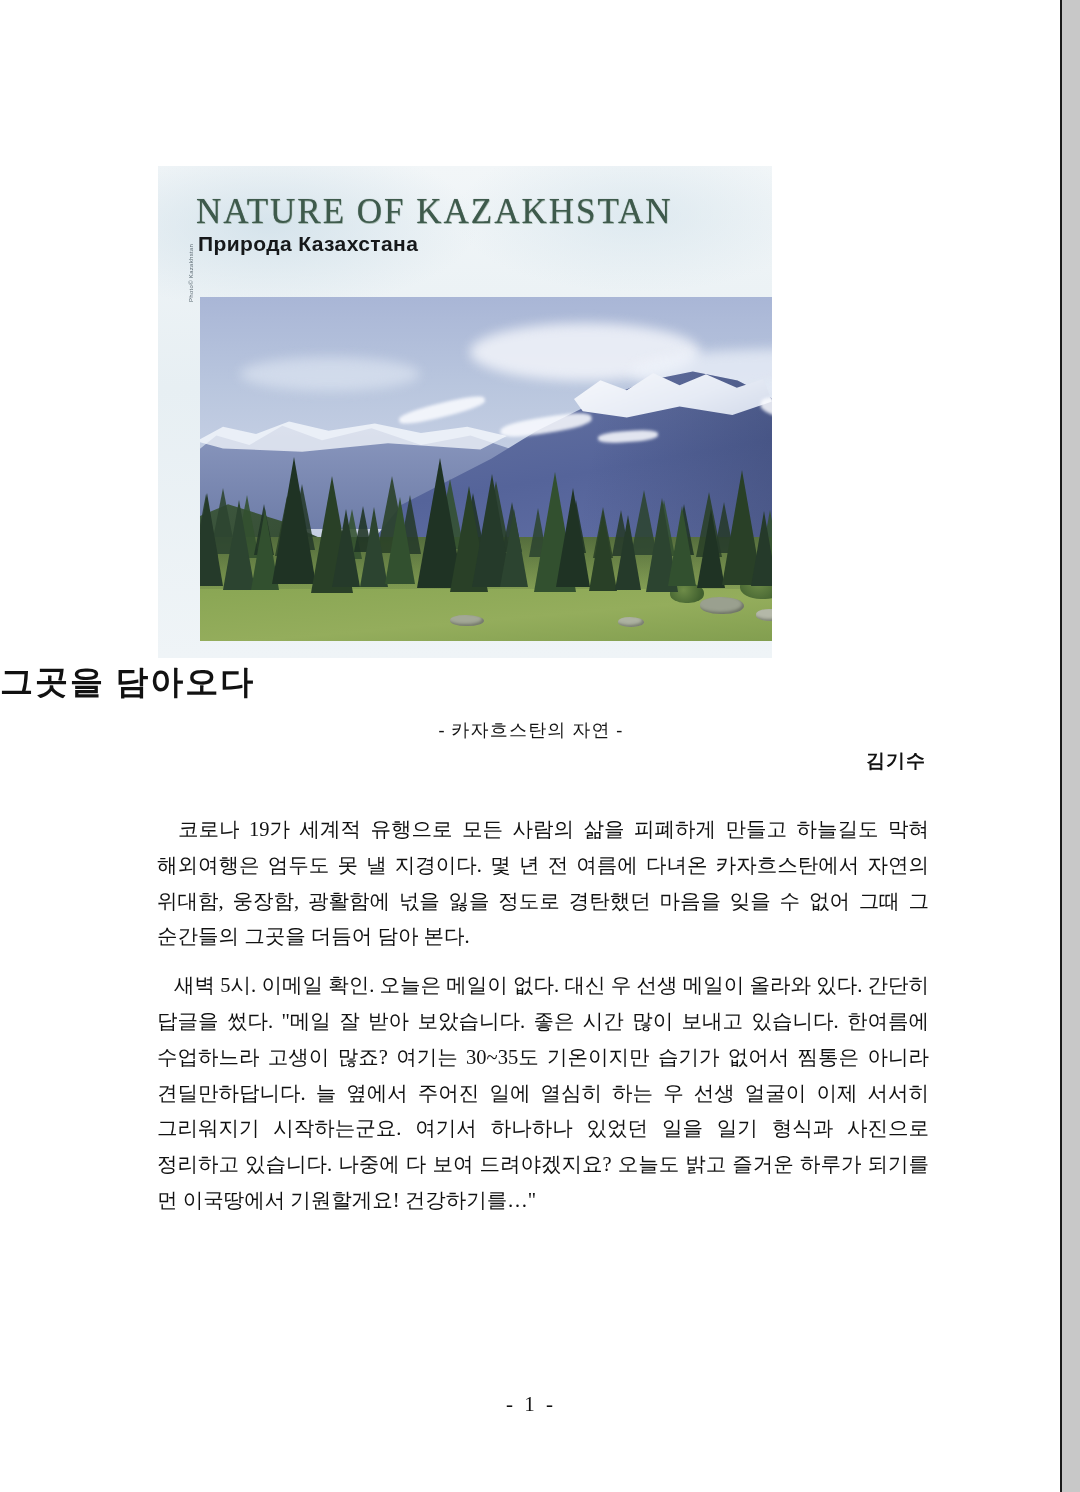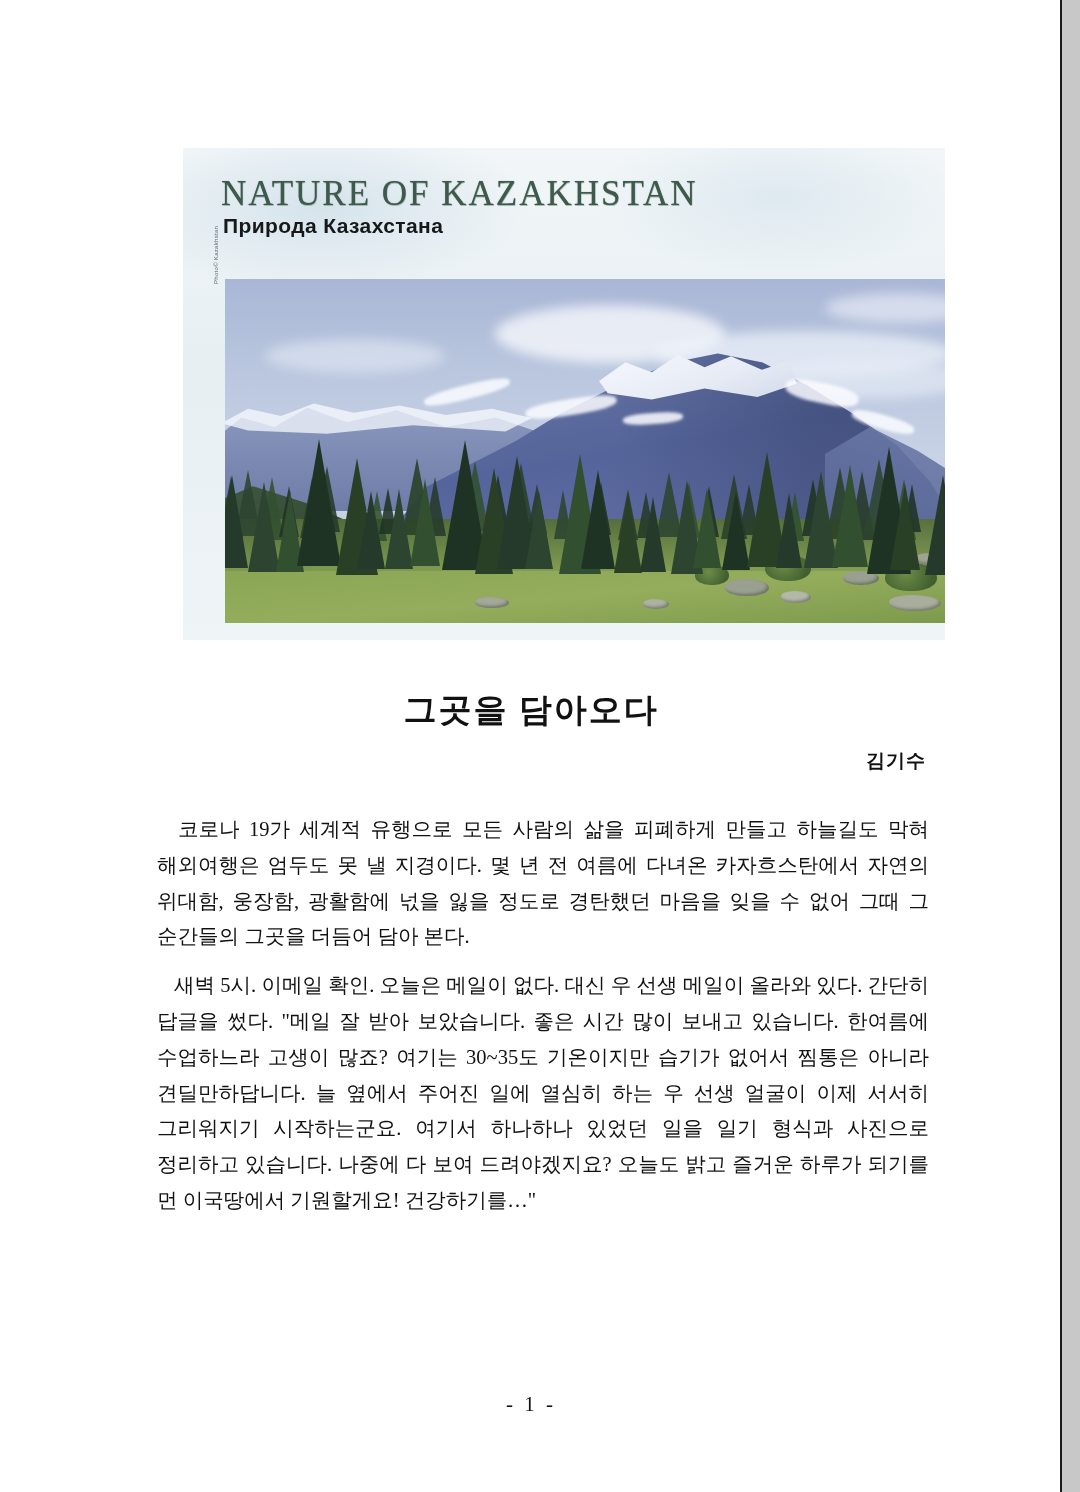--- a/index.html
+++ b/index.html
@@ -24,26 +24,25 @@
     background: #ffffff;
     border-right: 2px solid #1a1a1a;
     box-sizing: border-box;
     overflow: hidden;
   }
 
   
   .figure {
     position: absolute;
     left: 158px;
-    top: 148px;
-    width: 762px;
+    top: 166px;
+    width: 614px;
     height: 492px;
     background: #eef3f6;
     overflow: hidden;
-    margin-left: 25px;
   }
   
   .figure::before {
     content: "";
     position: absolute;
     inset: 0;
     background:
       radial-gradient(ellipse 300px 120px at 18% 12%, rgba(205,222,232,.75), rgba(238,243,246,0) 70%),
       radial-gradient(ellipse 260px 110px at 78% 10%, rgba(210,226,235,.6), rgba(238,243,246,0) 70%),
       radial-gradient(ellipse 340px 90px at 50% 52%, rgba(214,229,237,.55), rgba(238,243,246,0) 72%),
@@ -229,23 +228,23 @@
     position: absolute;
     width: 0; height: 0;
     border-left: solid transparent;
     border-right: solid transparent;
     border-bottom: solid #2c4430;
   }
 
   
   .doc-title {
     position: absolute;
-    left: 0; top: 688px;
+    left: 0; top: 660px;
     width: 1062px;
-    text-align: center;
+    text-align: left;
     font-size: 33px;
     font-weight: bold;
     letter-spacing: 2px;
     color: #111;
   }
   .doc-subtitle {
     position: absolute;
     left: 0; top: 718px;
     width: 1062px;
     text-align: center;
@@ -410,20 +409,21 @@
           <div class="tree" style="left: 578.89px; top: 191.871px; border-left-width: 17.5566px; border-right-width: 17.5566px; border-bottom-width: 97.5367px; border-bottom-color: rgb(44, 68, 48); opacity: 1;"></div>
           <div class="tree" style="left: 606.747px; top: 186.446px; border-left-width: 18.5117px; border-right-width: 18.5117px; border-bottom-width: 102.843px; border-bottom-color: rgb(50, 80, 47); opacity: 1;"></div>
           <div class="tree" style="left: 642.497px; top: 168.216px; border-left-width: 22.9556px; border-right-width: 22.9556px; border-bottom-width: 127.531px; border-bottom-color: rgb(31, 51, 36); opacity: 1;"></div>
           <div class="tree" style="left: 665.423px; top: 205.143px; border-left-width: 15.5478px; border-right-width: 15.5478px; border-bottom-width: 86.3766px; border-bottom-color: rgb(41, 64, 39); opacity: 1;"></div>
           <div class="tree" style="left: 699.811px; top: 195.993px; border-left-width: 18.1529px; border-right-width: 18.1529px; border-bottom-width: 100.85px; border-bottom-color: rgb(37, 58, 42); opacity: 1;"></div>
         </div>
     </div>
   </div>
 
   <div class="doc-title">그곳을 담아오다</div>
+  <div class="doc-subtitle">- 카자흐스탄의 자연 -</div>
   <div class="doc-author">김기수</div>
 
   <div class="body">
     <p class="para">코로나 19가 세계적 유행으로 모든 사람의 삶을 피폐하게 만들고 하늘길도 막혀 해외여행은 엄두도 못 낼 지경이다. 몇 년 전 여름에 다녀온 카자흐스탄에서 자연의 위대함, 웅장함, 광활함에 넋을 잃을 정도로 경탄했던 마음을 잊을 수 없어 그때 그 순간들의 그곳을 더듬어 담아 본다.</p>
     <div class="gap"></div>
     <p class="para tight">새벽 5시. 이메일 확인. 오늘은 메일이 없다. 대신 우 선생 메일이 올라와 있다. 간단히 답글을 썼다. "메일 잘 받아 보았습니다. 좋은 시간 많이 보내고 있습니다. 한여름에 수업하느라 고생이 많죠? 여기는 30~35도 기온이지만 습기가 없어서 찜통은 아니라 견딜만하답니다. 늘 옆에서 주어진 일에 열심히 하는 우 선생 얼굴이 이제 서서히 그리워지기 시작하는군요. 여기서 하나하나 있었던 일을 일기 형식과 사진으로 정리하고 있습니다. 나중에 다 보여 드려야겠지요? 오늘도 밝고 즐거운 하루가 되기를 먼 이국땅에서 기원할게요! 건강하기를…"</p>
   </div>
 
   <div class="page-number">- 1 -</div>
 </div>

